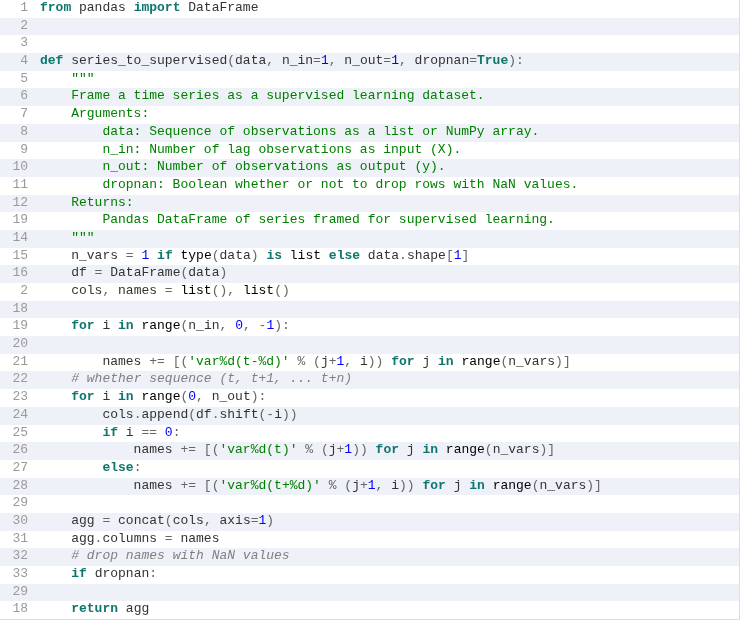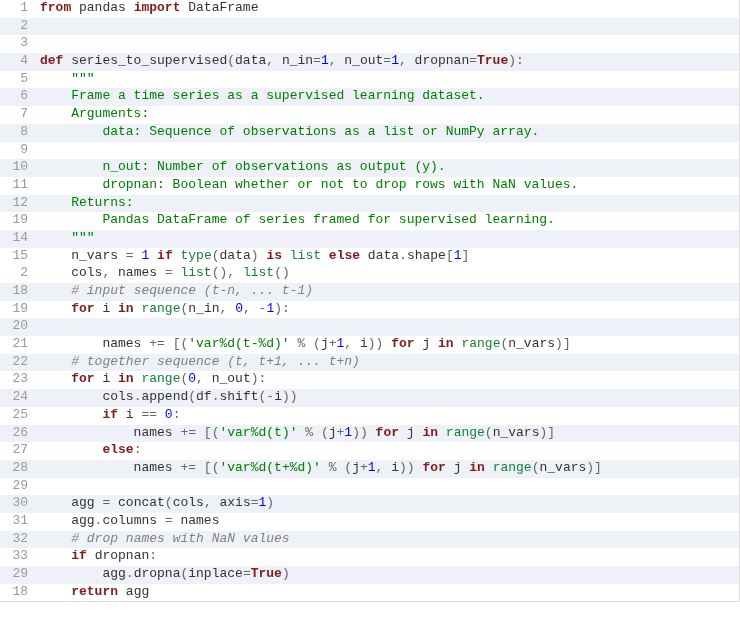--- a/index.html
+++ b/index.html
@@ -29,60 +29,61 @@
     width: 28px;
     text-align: right;
     padding-right: 8px;
     color: #9a9a9a;
     user-select: none;
     flex-shrink: 0;
   }
   .code {
     padding-left: 4px;
   }
-  .kw   { color: #7f1d1d; font-weight: bold; }   
+  .kw   { color: #0f766e; font-weight: bold; }   
   .str  { color: #008000; }                       
   .num  { color: #0000ff; }                       
   .op   { color: #666666; }                       
   .par  { color: #666666; }                       
-  .bltn { color: #15803d; }                       
+  .bltn { color: #000000; }                       
   .cmt  { color: #808080; font-style: italic; }   
   .name { color: #333; }                          
 </style>
 </head>
 <body>
 
 <div class="editor">
     <div class="line"><span class="gutter">1</span><span class="code"><span class="kw">from</span><span class="name"> pandas </span><span class="kw">import</span><span class="name"> DataFrame</span></span></div>
     <div class="line striped"><span class="gutter">2</span></div>
     <div class="line"><span class="gutter">3</span><span class="code"></span></div>
     <div class="line striped"><span class="gutter">4</span><span class="code"><span class="kw">def</span><span class="name"> series_to_supervised</span><span class="par">(</span><span class="name">data</span><span class="op">,</span><span class="name"> n_in</span><span class="op">=</span><span class="num">1</span><span class="op">,</span><span class="name"> n_out</span><span class="op">=</span><span class="num">1</span><span class="op">,</span><span class="name"> dropnan</span><span class="op">=</span><span class="kw">True</span><span class="par">)</span><span class="op">:</span></span></div>
     <div class="line"><span class="gutter">5</span><span class="code"><span class="name">    </span><span class="str">"""</span></span></div>
     <div class="line striped"><span class="gutter">6</span><span class="code"><span class="str">    Frame a time series as a supervised learning dataset.</span></span></div>
     <div class="line"><span class="gutter">7</span><span class="code"><span class="str">    Arguments:</span></span></div>
     <div class="line striped"><span class="gutter">8</span><span class="code"><span class="str">        data: Sequence of observations as a list or NumPy array.</span></span></div>
-    <div class="line"><span class="gutter">9</span></div>
+    <div class="line"><span class="gutter">9</span><span class="code"><span class="str">        n_in: Number of lag observations as input (X).</span></span></div>
     <div class="line striped"><span class="gutter">10</span><span class="code"><span class="str">        n_out: Number of observations as output (y).</span></span></div>
     <div class="line"><span class="gutter">11</span><span class="code"><span class="str">        dropnan: Boolean whether or not to drop rows with NaN values.</span></span></div>
     <div class="line striped"><span class="gutter">12</span><span class="code"><span class="str">    Returns:</span></span></div>
     <div class="line"><span class="gutter">19</span><span class="code"><span class="str">        Pandas DataFrame of series framed for supervised learning.</span></span></div>
     <div class="line striped"><span class="gutter">14</span><span class="code"><span class="str">    """</span></span></div>
     <div class="line"><span class="gutter">15</span><span class="code"><span class="name">    n_vars </span><span class="op">=</span><span class="name"> </span><span class="num">1</span><span class="name"> </span><span class="kw">if</span><span class="name"> </span><span class="bltn">type</span><span class="par">(</span><span class="name">data</span><span class="par">)</span><span class="name"> </span><span class="kw">is</span><span class="name"> </span><span class="bltn">list</span><span class="name"> </span><span class="kw">else</span><span class="name"> data</span><span class="op">.</span><span class="name">shape</span><span class="par">[</span><span class="num">1</span><span class="par">]</span></span></div>
+    <div class="line striped"><span class="gutter">16</span><span class="code"><span class="name">    df </span><span class="op">=</span><span class="name"> DataFrame</span><span class="par">(</span><span class="name">data</span><span class="par">)</span></span></div>
     <div class="line"><span class="gutter">2</span><span class="code"><span class="name">    cols</span><span class="op">,</span><span class="name"> names </span><span class="op">=</span><span class="name"> </span><span class="bltn">list</span><span class="par">()</span><span class="op">,</span><span class="name"> </span><span class="bltn">list</span><span class="par">()</span></span></div>
-    <div class="line striped"><span class="gutter">18</span><span class="code"><span class="name">    </span><span class="cmt"># input sequence (t-n, ... t-1)</span></span></div>
+    <div class="line striped"><span class="gutter">18</span></div>
     <div class="line"><span class="gutter">19</span><span class="code"><span class="name">    </span><span class="kw">for</span><span class="name"> i </span><span class="kw">in</span><span class="name"> </span><span class="bltn">range</span><span class="par">(</span><span class="name">n_in</span><span class="op">,</span><span class="name"> </span><span class="num">0</span><span class="op">,</span><span class="name"> </span><span class="op">-</span><span class="num">1</span><span class="par">)</span><span class="op">:</span></span></div>
     <div class="line striped"><span class="gutter">20</span></div>
     <div class="line"><span class="gutter">21</span><span class="code"><span class="name">        names </span><span class="op">+=</span><span class="name"> </span><span class="par">[(</span><span class="str">'var%d(t-%d)'</span><span class="name"> </span><span class="op">%</span><span class="name"> </span><span class="par">(</span><span class="name">j</span><span class="op">+</span><span class="num">1</span><span class="op">,</span><span class="name"> i</span><span class="par">))</span><span class="name"> </span><span class="kw">for</span><span class="name"> j </span><span class="kw">in</span><span class="name"> </span><span class="bltn">range</span><span class="par">(</span><span class="name">n_vars</span><span class="par">)]</span></span></div>
-    <div class="line striped"><span class="gutter">22</span><span class="code"><span class="name">    </span><span class="cmt"># together sequence (t, t+1, ... t+n)</span></span></div>
+    <div class="line striped"><span class="gutter">22</span><span class="code"><span class="name">    </span><span class="cmt"># whether sequence (t, t+1, ... t+n)</span></span></div>
     <div class="line"><span class="gutter">23</span><span class="code"><span class="name">    </span><span class="kw">for</span><span class="name"> i </span><span class="kw">in</span><span class="name"> </span><span class="bltn">range</span><span class="par">(</span><span class="num">0</span><span class="op">,</span><span class="name"> n_out</span><span class="par">)</span><span class="op">:</span></span></div>
     <div class="line striped"><span class="gutter">24</span><span class="code"><span class="name">        cols</span><span class="op">.</span><span class="name">append</span><span class="par">(</span><span class="name">df</span><span class="op">.</span><span class="name">shift</span><span class="par">(</span><span class="op">-</span><span class="name">i</span><span class="par">))</span></span></div>
     <div class="line"><span class="gutter">25</span><span class="code"><span class="name">        </span><span class="kw">if</span><span class="name"> i </span><span class="op">==</span><span class="name"> </span><span class="num">0</span><span class="op">:</span></span></div>
     <div class="line striped"><span class="gutter">26</span><span class="code"><span class="name">            names </span><span class="op">+=</span><span class="name"> </span><span class="par">[(</span><span class="str">'var%d(t)'</span><span class="name"> </span><span class="op">%</span><span class="name"> </span><span class="par">(</span><span class="name">j</span><span class="op">+</span><span class="num">1</span><span class="par">))</span><span class="name"> </span><span class="kw">for</span><span class="name"> j </span><span class="kw">in</span><span class="name"> </span><span class="bltn">range</span><span class="par">(</span><span class="name">n_vars</span><span class="par">)]</span></span></div>
     <div class="line"><span class="gutter">27</span><span class="code"><span class="name">        </span><span class="kw">else</span><span class="op">:</span></span></div>
     <div class="line striped"><span class="gutter">28</span><span class="code"><span class="name">            names </span><span class="op">+=</span><span class="name"> </span><span class="par">[(</span><span class="str">'var%d(t+%d)'</span><span class="name"> </span><span class="op">%</span><span class="name"> </span><span class="par">(</span><span class="name">j</span><span class="op">+</span><span class="num">1</span><span class="op">,</span><span class="name"> i</span><span class="par">))</span><span class="name"> </span><span class="kw">for</span><span class="name"> j </span><span class="kw">in</span><span class="name"> </span><span class="bltn">range</span><span class="par">(</span><span class="name">n_vars</span><span class="par">)]</span></span></div>
     <div class="line"><span class="gutter">29</span><span class="code"><span class="name">    </span></span></div>
     <div class="line striped"><span class="gutter">30</span><span class="code"><span class="name">    agg </span><span class="op">=</span><span class="name"> concat</span><span class="par">(</span><span class="name">cols</span><span class="op">,</span><span class="name"> axis</span><span class="op">=</span><span class="num">1</span><span class="par">)</span></span></div>
     <div class="line"><span class="gutter">31</span><span class="code"><span class="name">    agg</span><span class="op">.</span><span class="name">columns </span><span class="op">=</span><span class="name"> names</span></span></div>
     <div class="line striped"><span class="gutter">32</span><span class="code"><span class="name">    </span><span class="cmt"># drop names with NaN values</span></span></div>
     <div class="line"><span class="gutter">33</span><span class="code"><span class="name">    </span><span class="kw">if</span><span class="name"> dropnan</span><span class="op">:</span></span></div>
-    <div class="line striped"><span class="gutter">29</span><span class="code"><span class="name">        agg</span><span class="op">.</span><span class="name">dropna</span><span class="par">(</span><span class="name">inplace</span><span class="op">=</span><span class="kw">True</span><span class="par">)</span></span></div>
+    <div class="line striped"><span class="gutter">29</span></div>
     <div class="line"><span class="gutter">18</span><span class="code"><span class="name">    </span><span class="kw">return</span><span class="name"> agg</span></span></div>
   </div>
 
 </body></html>

